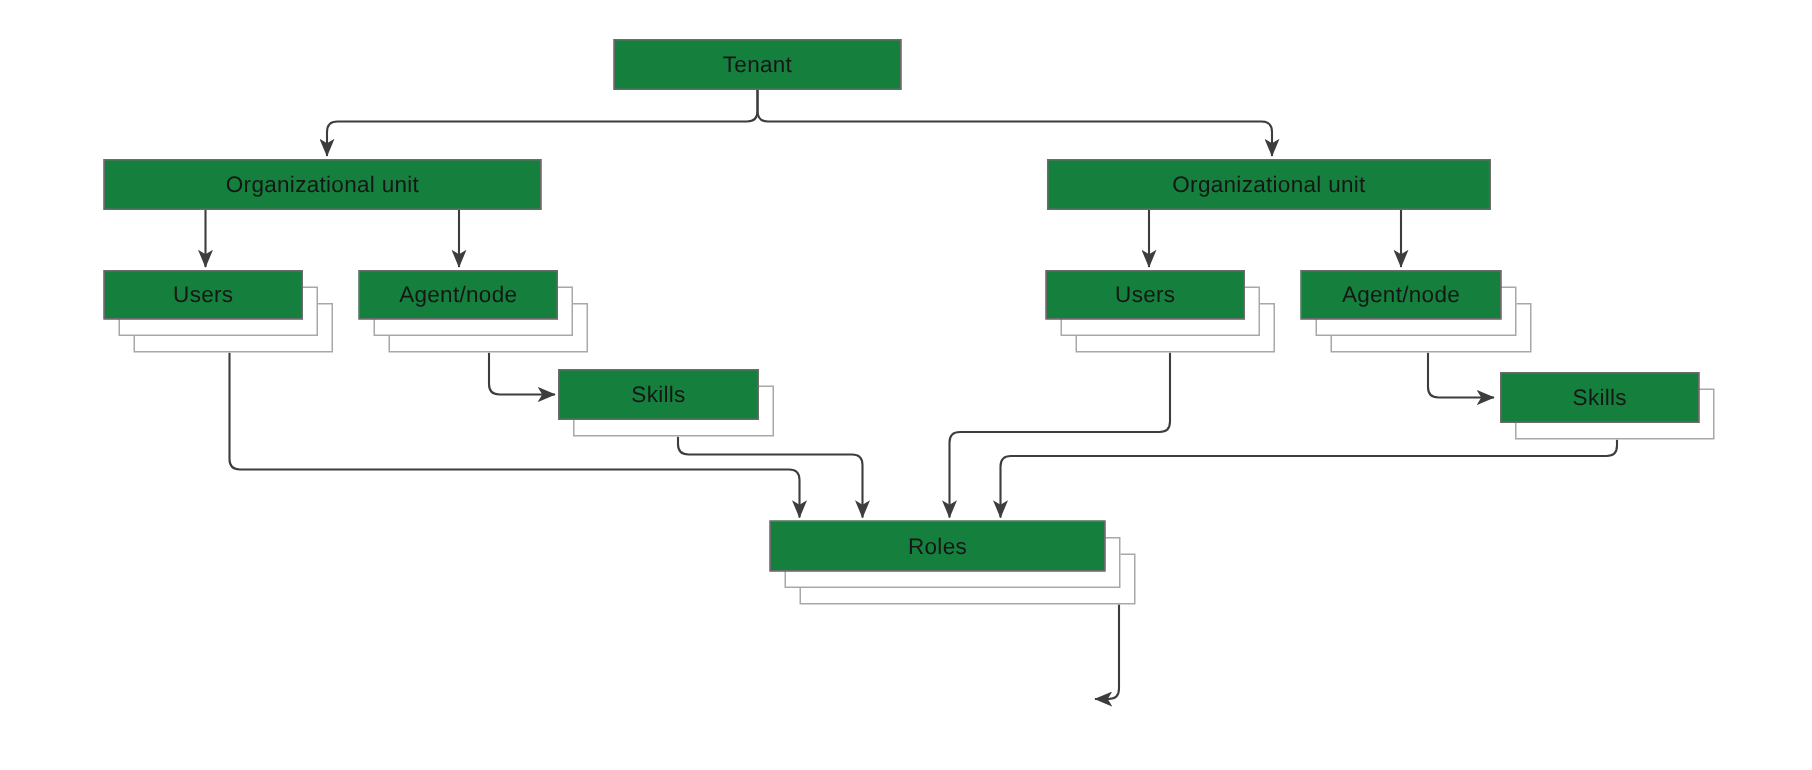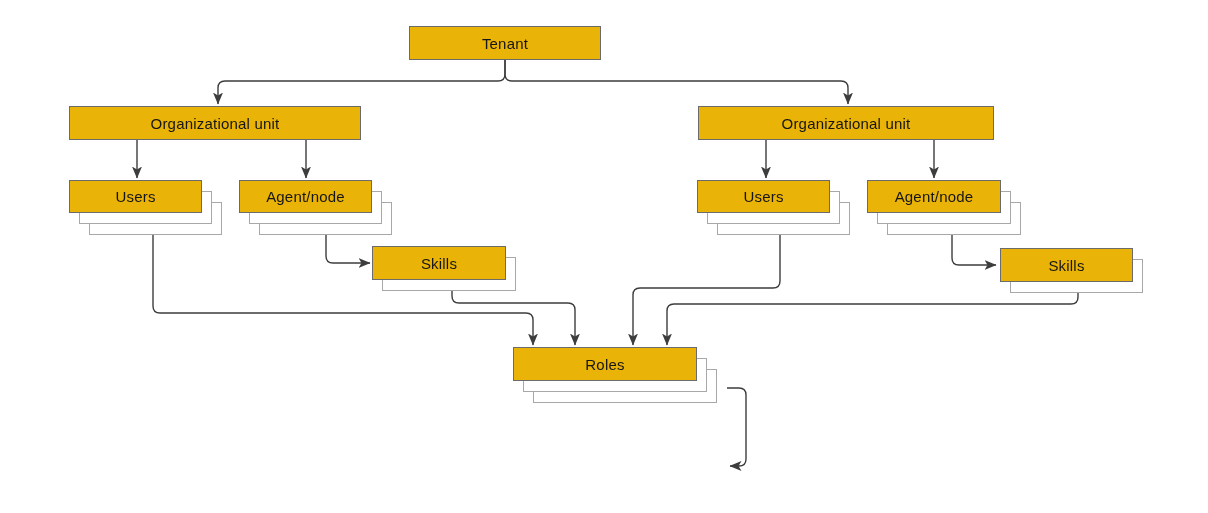--- a/index.html
+++ b/index.html
@@ -14,21 +14,21 @@
   .edge{fill:none;stroke:#3d3d3d;stroke-width:1.4;}
   .node-stack{position:absolute;}
   .stack-layer{
     position:absolute;width:100%;height:100%;
     background:#ffffff;border:1px solid #a8a8a8;box-sizing:border-box;
   }
   .offset-1{left:10px;top:11px;}
   .offset-2{left:20px;top:22px;}
   .node-box{
     position:absolute;width:100%;height:100%;
-    background:#eab308;border:1.5px solid #6b6b6b;box-sizing:border-box;
+    background:#15803d;border:1.5px solid #6b6b6b;box-sizing:border-box;
     display:flex;align-items:center;justify-content:center;
     font-size:15px;color:#161616;letter-spacing:.2px;white-space:nowrap;
   }
 </style>
 </head>
 <body>
 
 <div class="canvas">
 
   <svg class="edge-layer" viewBox="0 0 1208 513">
@@ -109,21 +109,21 @@
     </div>
   </div>
 
   <div class="node-stack" style="left:1000px;top:248px;width:133px;height:34px;">
     <div class="stack-layer offset-1"></div>
     <div class="node-box">
       <span>Skills</span>
     </div>
   </div>
 
-  <div class="node-stack" style="left:513px;top:347px;width:184px;height:34px;border-radius:11px;">
+  <div class="node-stack" style="left:513px;top:347px;width:224px;height:34px;border-radius:11px;">
     <div class="stack-layer offset-2"></div>
     <div class="stack-layer offset-1"></div>
     <div class="node-box">
       <span>Roles</span>
     </div>
   </div>
 
 
 </div>
 

